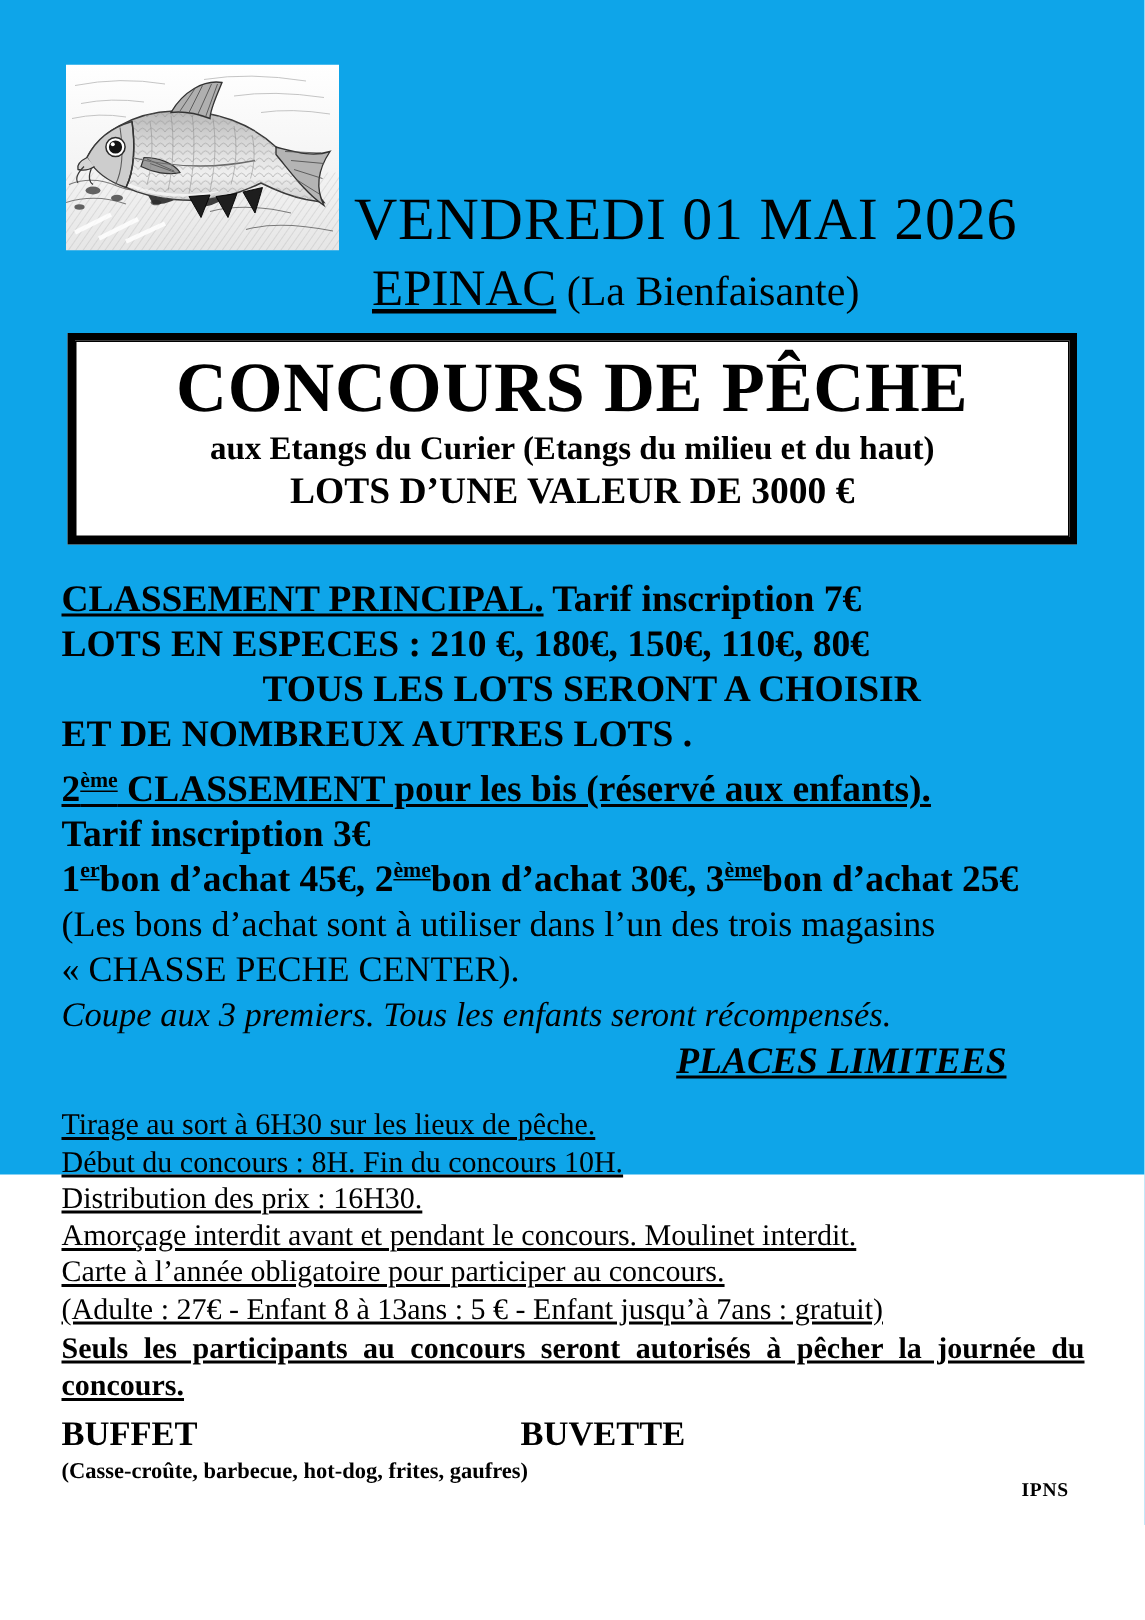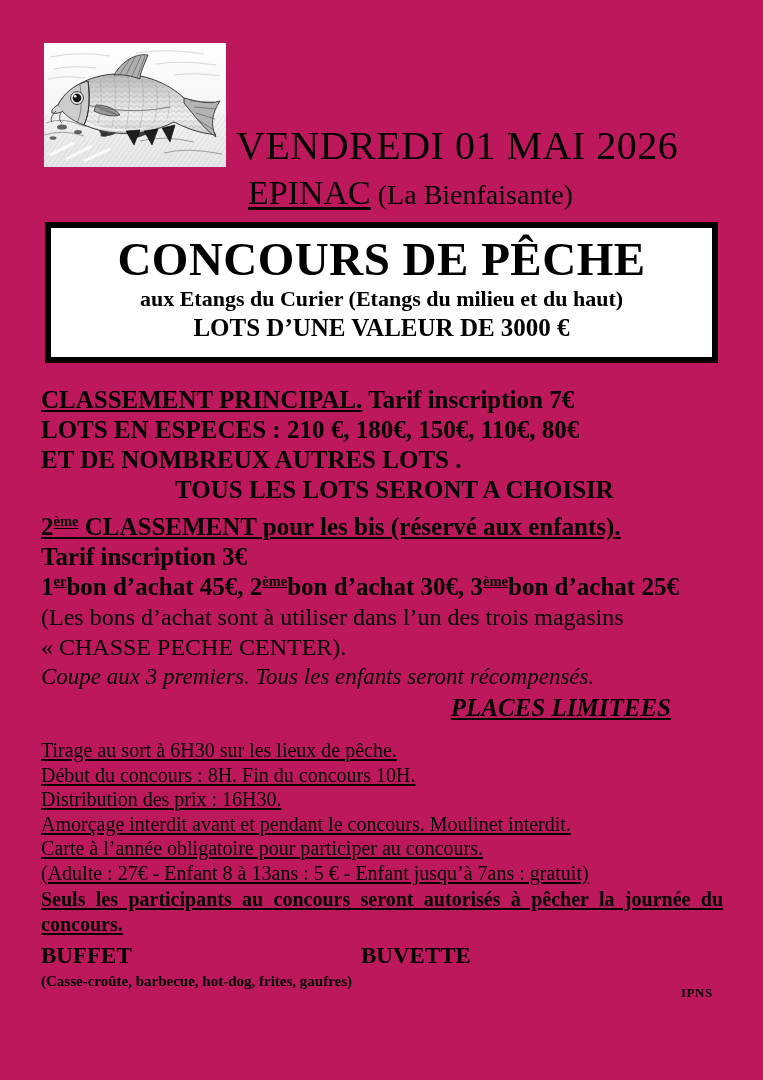--- a/index.html
+++ b/index.html
@@ -12,22 +12,22 @@
     height: 1080px;
     font-family: "Liberation Serif", serif;
     color: #000000;
     position: relative;
     overflow: hidden;
   }
 
   .poster {
     position: relative;
     width: 763px;
-    height: 1080px;
-    background: #be185d;
+    height: 783px;
+    background: #0ea5e9;
   }
 
   
   .header-block {
     position: absolute;
     left: 0;
     top: 0;
     width: 763px;
     height: 220px;
   }
@@ -231,21 +231,21 @@
   .buffet {
     position: absolute;
     left: 0;
     top: 0;
     font-size: 23px;
     font-weight: bold;
     line-height: 28px;
   }
   .buvette {
     position: absolute;
-    left: 320px;
+    left: 306px;
     top: 0;
     font-size: 23px;
     font-weight: bold;
     line-height: 28px;
   }
   .menu-note {
     margin-top: 2px;
     font-size: 15px;
     font-weight: bold;
     line-height: 18px;
@@ -414,22 +414,22 @@
     <div class="title-box-inner">
       <div class="title-main">CONCOURS DE PÊCHE</div>
       <div class="title-sub1">aux Etangs du Curier (Etangs du milieu et du haut)</div>
       <div class="title-sub2">LOTS D’UNE VALEUR DE 3000 €</div>
     </div>
   </div>
 
   <div class="section-principal">
     <div class="line"><span class="u">CLASSEMENT  PRINCIPAL.</span><span> Tarif  inscription 7€</span></div>
     <div class="line">LOTS EN ESPECES : 210 €, 180€, 150€, 110€, 80€</div>
+    <div class="line line-indent">TOUS LES LOTS SERONT A CHOISIR</div>
     <div class="line">ET DE NOMBREUX AUTRES  LOTS .</div>
-    <div class="line line-indent">TOUS LES LOTS SERONT A CHOISIR</div>
   </div>
 
   <div class="section-second">
     <div class="hd"><span>2</span><sup>ème</sup><span> CLASSEMENT pour les bis (réservé aux enfants).</span></div>
 
     <div class="bold-line">Tarif  inscription 3€</div>
 
     <div class="bold-line"><span>1</span><sup>er</sup><span>bon d’achat  45€, </span><span>2</span><sup>ème</sup><span>bon d’achat  30€, </span><span>3</span><sup>ème</sup><span>bon d’achat  25€</span></div>
 
     <div class="plain-line">(Les bons d’achat sont à utiliser dans l’un des trois magasins</div>

